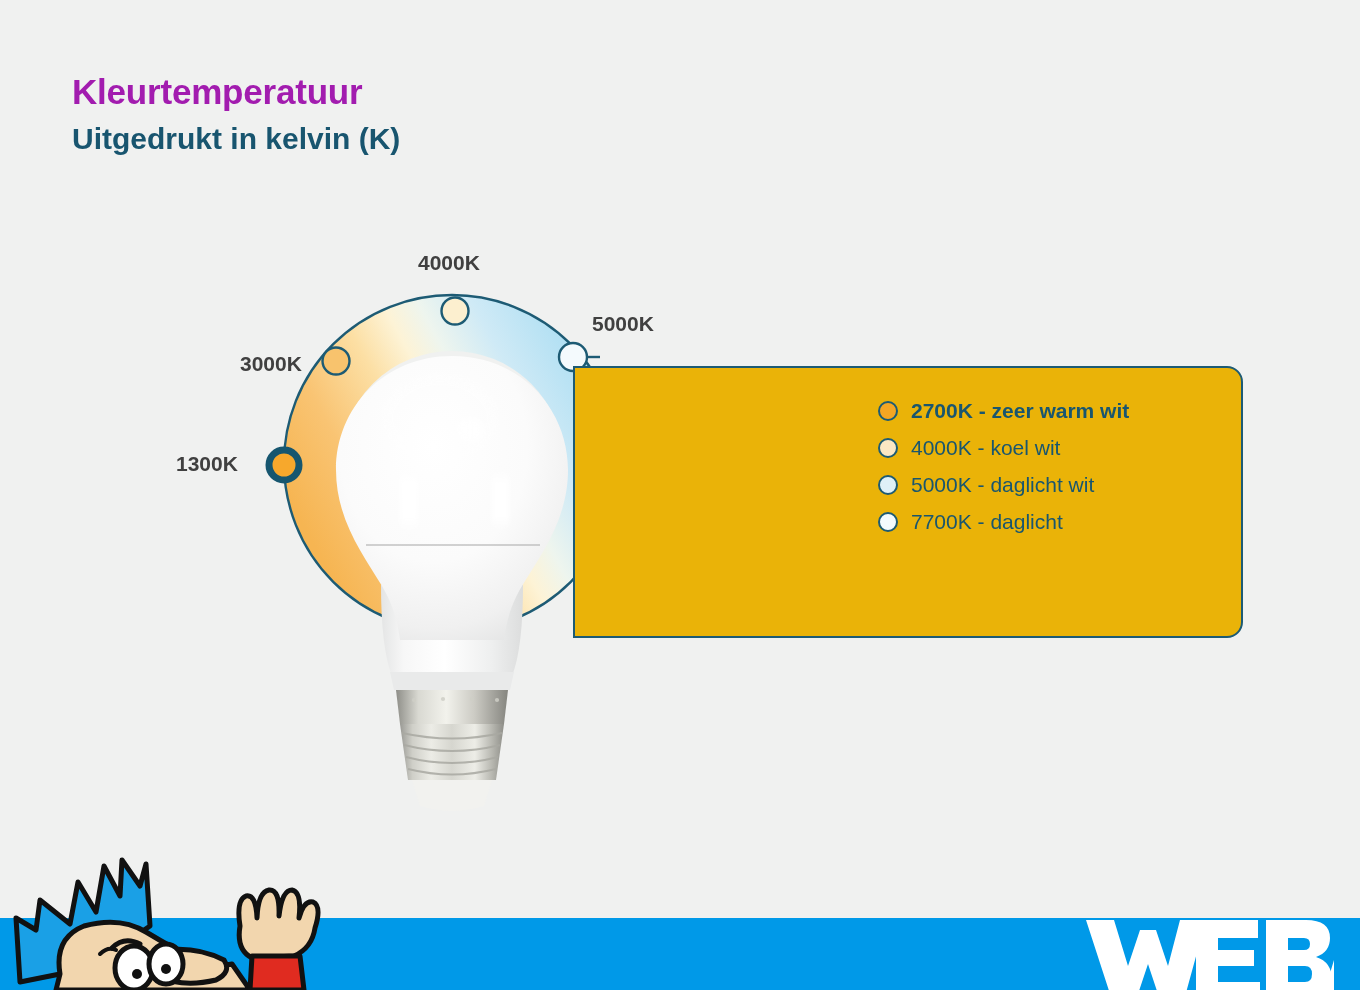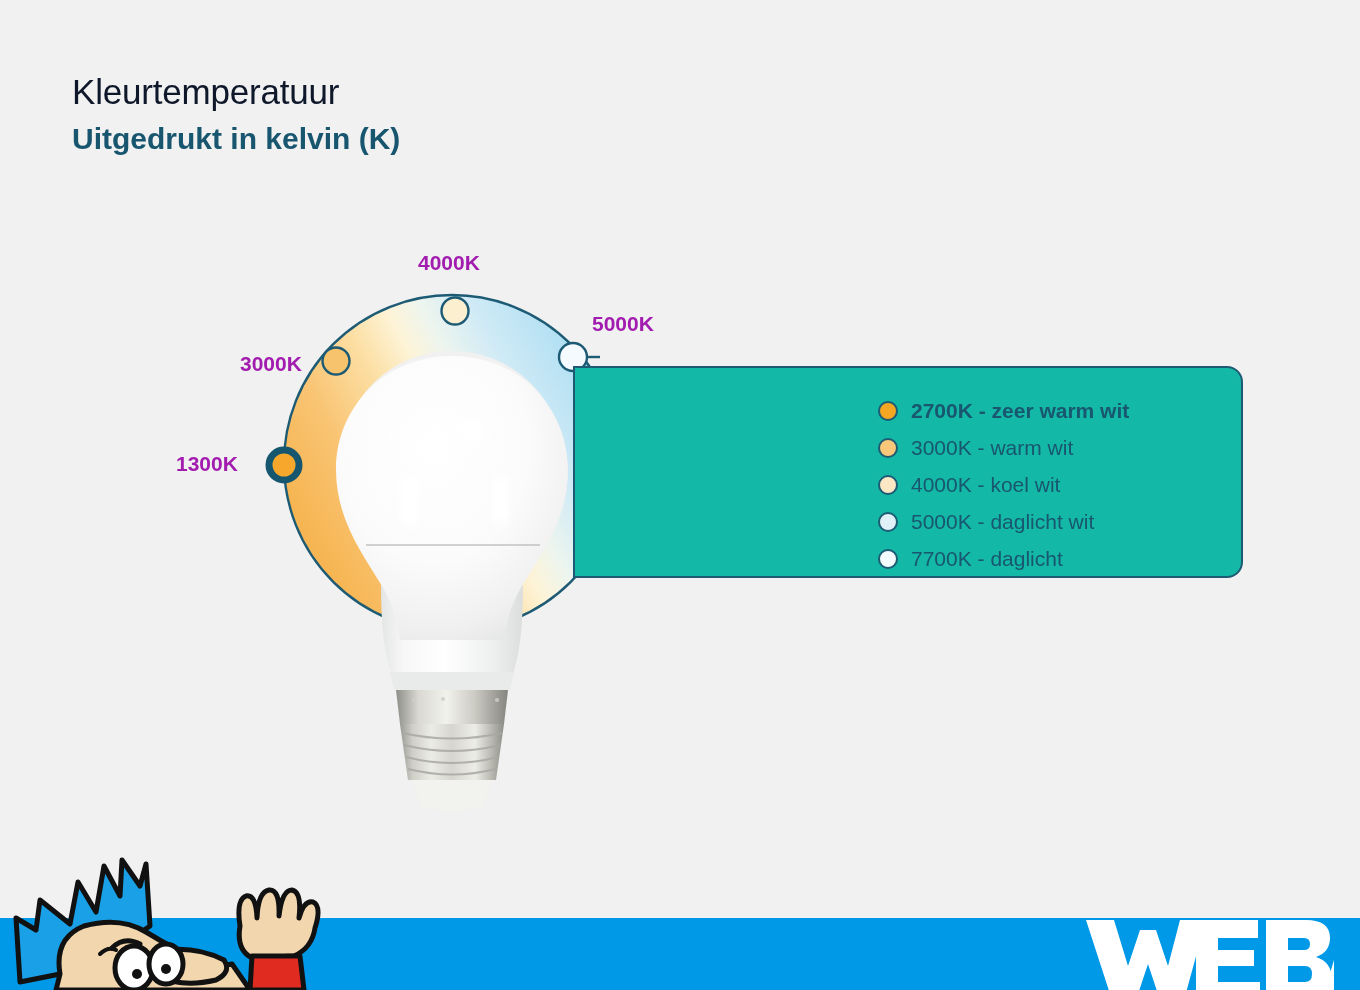--- a/index.html
+++ b/index.html
@@ -17,22 +17,22 @@
 
   
   #header {
     position: absolute;
     left: 72px;
     top: 72px;
     width: 700px;
   }
   #page-title {
     font-size: 35px;
-    font-weight: normal;
-    color: #0f172a;
+    font-weight: bold;
+    color: #a21caf;
     letter-spacing: -0.2px;
     line-height: 1.15;
     margin: 0;
   }
   #page-subtitle {
     font-size: 30px;
     font-weight: bold;
     color: #18556f;
     line-height: 1.3;
     margin: 7px 0 0 0;
@@ -50,37 +50,37 @@
     position: absolute;
     left: 0;
     top: 0;
   }
 
   
   .kelvin-label {
     position: absolute;
     font-size: 21px;
     font-weight: bold;
-    color: #a21caf;
+    color: #404040;
     white-space: nowrap;
   }
   #kelvin-label-2700 { left: 176px; top: 452px; }
   #kelvin-label-3000 { left: 240px; top: 352px; }
   #kelvin-label-4000 { left: 418px; top: 251px; }
   #kelvin-label-5000 { left: 592px; top: 312px; }
   #kelvin-label-6500 { left: 650px; top: 452px; }
 
   
   #legend-box {
     position: absolute;
     left: 573px;
     top: 366px;
     width: 670px;
-    height: 212px;
-    background: #14b8a6;
+    height: 272px;
+    background: #eab308;
     border: 2px solid #1d5b74;
     border-radius: 0 16px 16px 0;
     box-sizing: border-box;
   }
   #legend-list {
     position: absolute;
     left: 303px;
     top: 24px;
     margin: 0;
     padding: 0;
@@ -279,24 +279,20 @@
   <div class="kelvin-label" id="kelvin-label-3000">3000K</div>
   <div class="kelvin-label" id="kelvin-label-4000">4000K</div>
   <div class="kelvin-label" id="kelvin-label-5000">5000K</div>
   <div class="kelvin-label" id="kelvin-label-6500">6500K</div>
 
   <div id="legend-box">
     <ul id="legend-list">
       <li class="legend-item is-active">
         <span class="legend-swatch" style="background: rgb(245, 166, 35);"></span>
         <span class="legend-text">2700K - zeer warm wit</span>
-      </li>
-      <li class="legend-item">
-        <span class="legend-swatch" style="background: rgb(248, 199, 122);"></span>
-        <span class="legend-text">3000K - warm wit</span>
       </li>
       <li class="legend-item">
         <span class="legend-swatch" style="background: rgb(251, 231, 195);"></span>
         <span class="legend-text">4000K - koel wit</span>
       </li>
       <li class="legend-item">
         <span class="legend-swatch" style="background: rgb(223, 240, 247);"></span>
         <span class="legend-text">5000K - daglicht wit</span>
       </li>
       <li class="legend-item">

